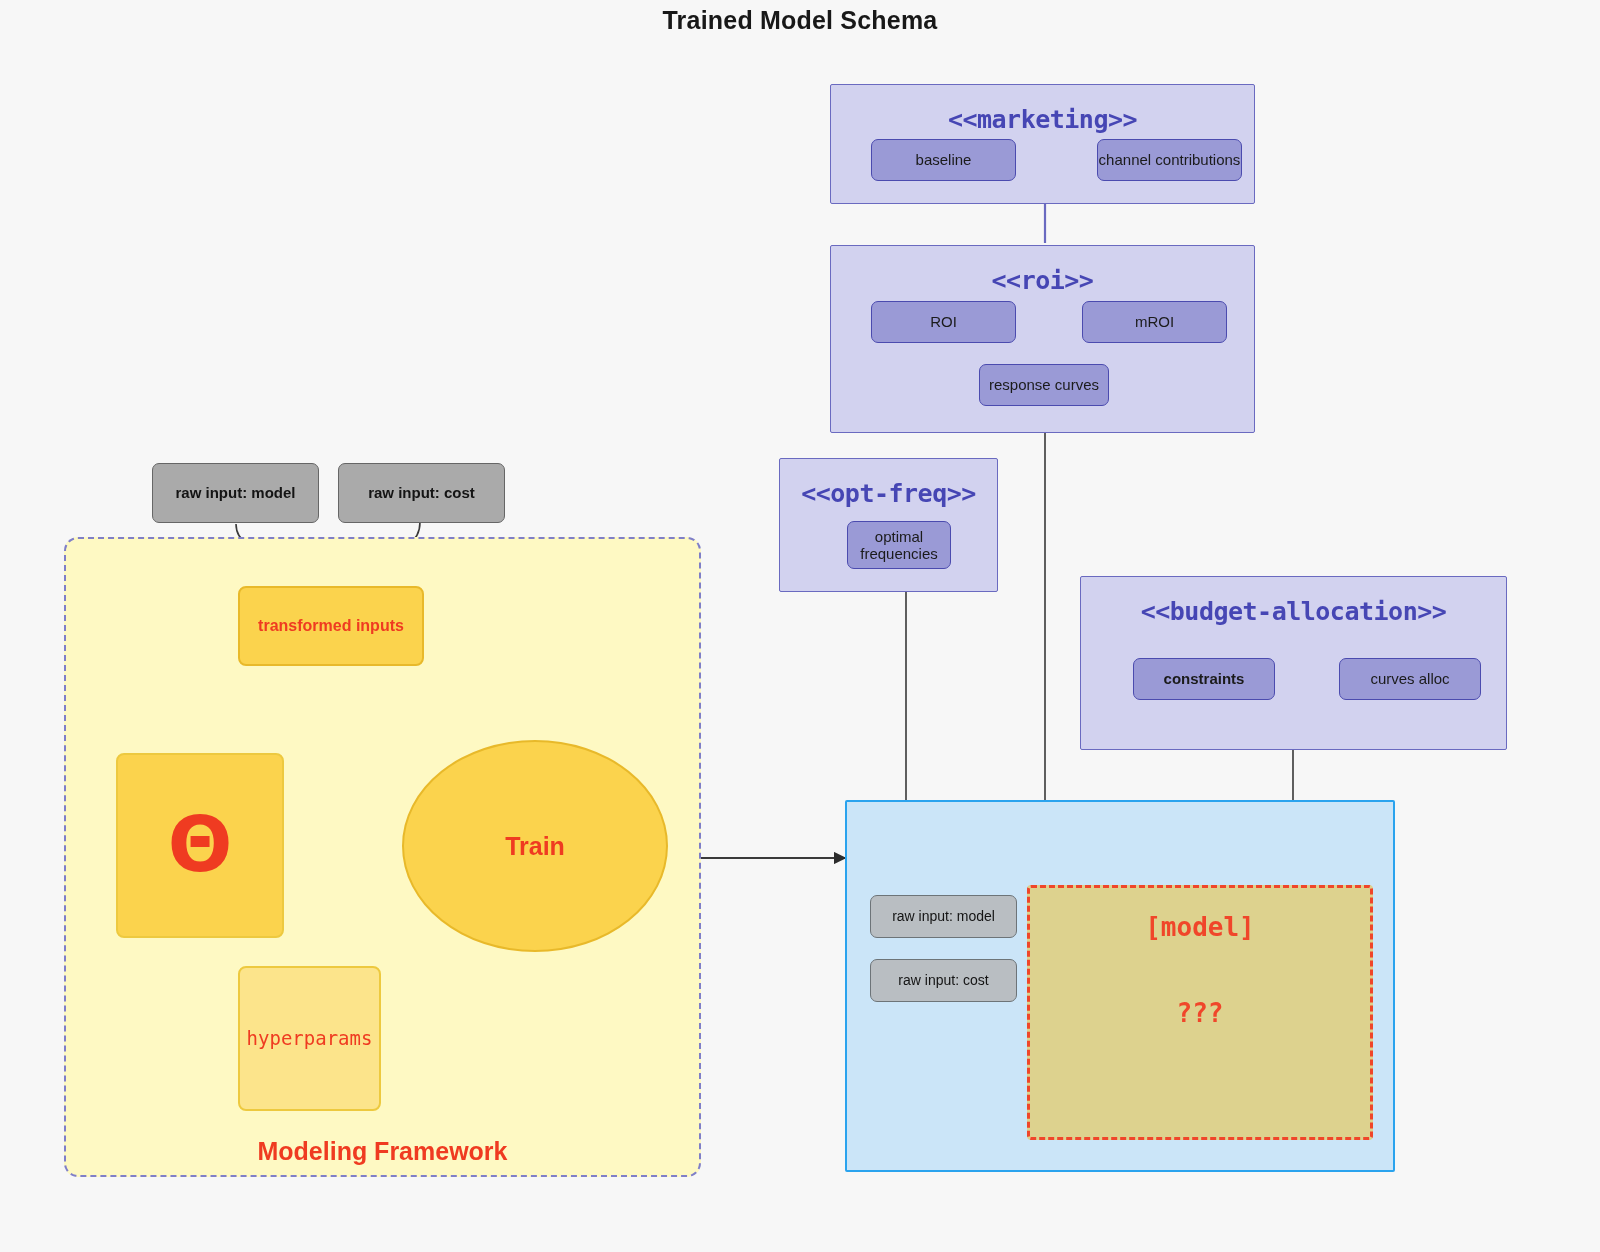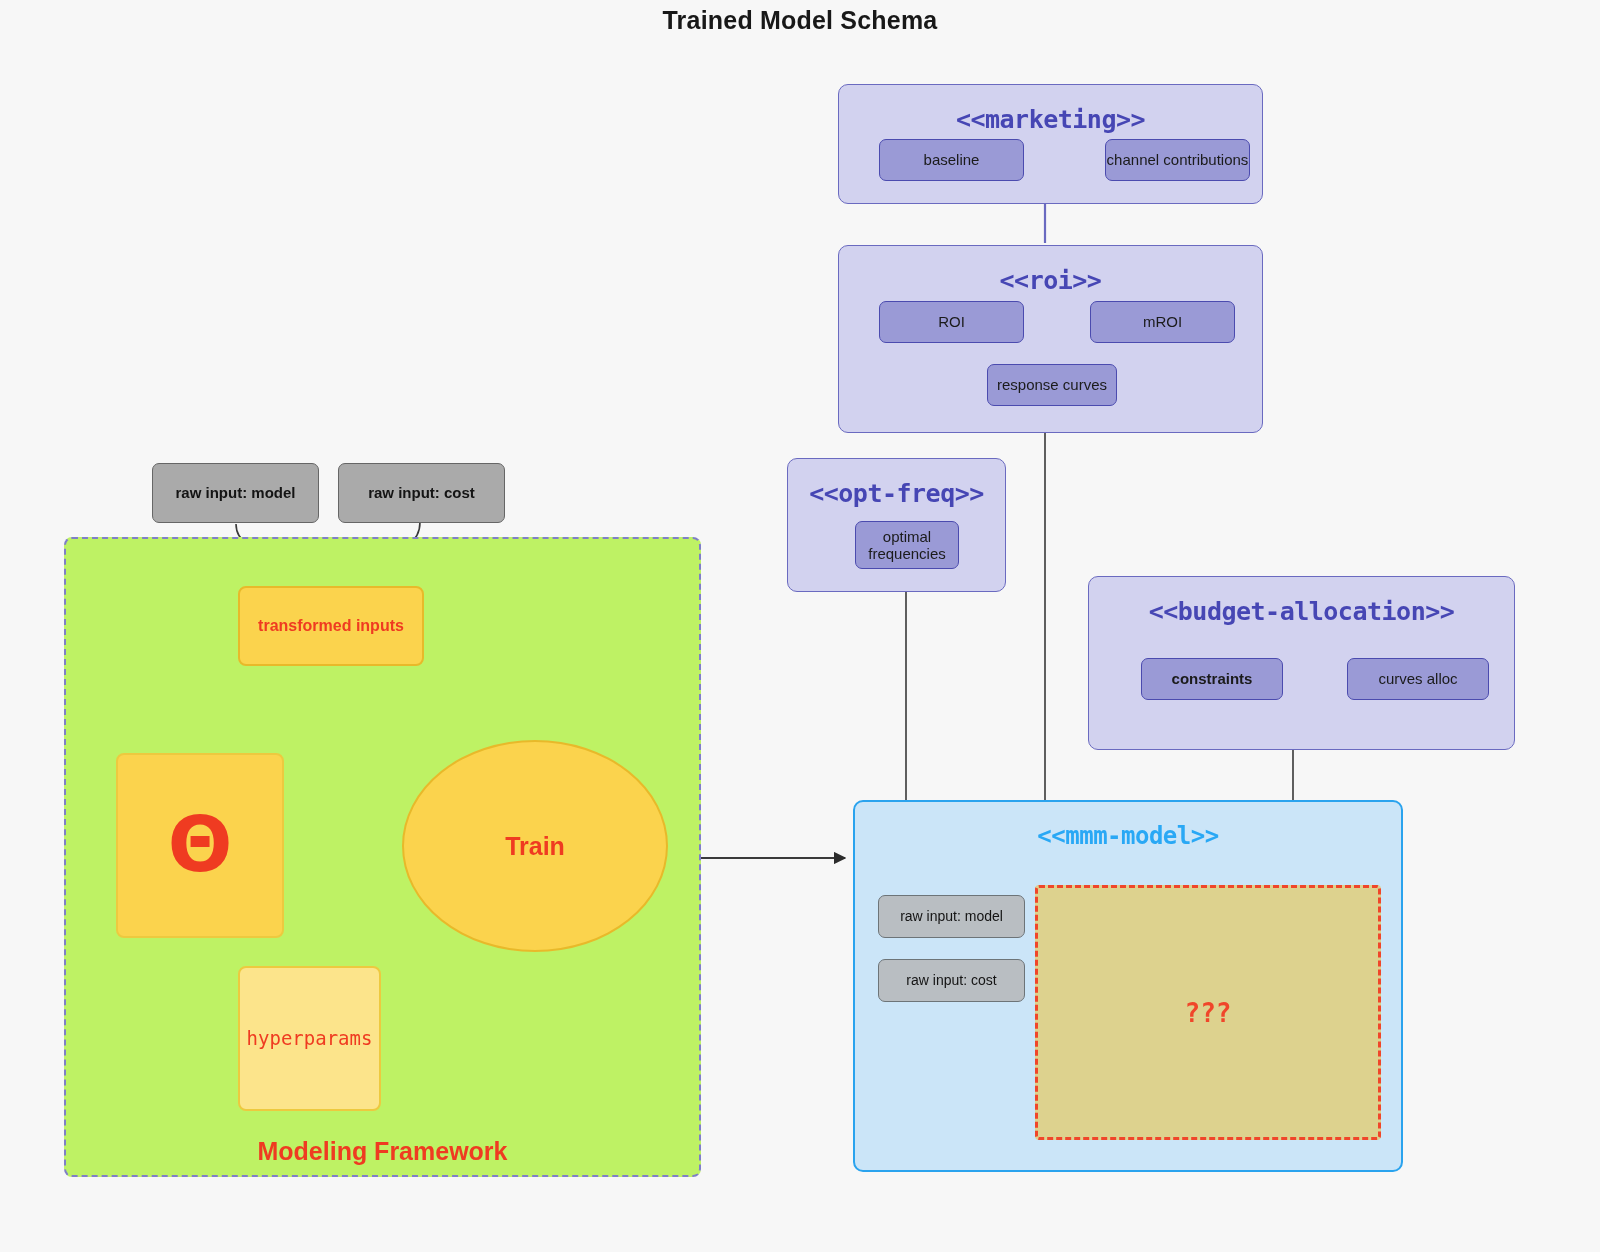--- a/index.html
+++ b/index.html
@@ -36,23 +36,22 @@
     text-align: center;
     font-size: 25px;
     font-weight: bold;
     color: #181818;
     letter-spacing: 0.2px;
   }
 
   
   .pkg {
     position: absolute;
-    border-radius: 10px;
-    box-sizing: border-box;
-    margin-left: 8px;
+    border-radius: 2px;
+    box-sizing: border-box;
   }
   .pkg-purple {
     background: #d2d2ef;
     border: 1.6px solid #6a6ac0;
   }
   .pkg-blue {
     background: #cbe5f8;
     border: 2.4px solid #2aa3ee;
   }
   .pkg-title {
@@ -134,23 +133,23 @@
     font-family: "DejaVu Sans", sans-serif;
     font-weight: bold;
     background: #fbd34d;
     border: 2px solid #edc93f;
   }
 
   
   .framework {
     position: absolute;
     box-sizing: border-box;
-    background: #bef264;
+    background: #fef9c3;
     border: 2px dashed #7f7fc8;
-    border-radius: 8px;
+    border-radius: 14px;
   }
   .framework-label {
     position: absolute;
     width: 100%;
     text-align: center;
     font-size: 25px;
     font-weight: bold;
     color: #ef3b21;
   }
 
@@ -273,30 +272,30 @@
     <div class="pkg-title">&lt;&lt;budget-allocation&gt;&gt;</div>
     <div class="card card-purple" style="left:52px; top:81px; width:142px; height:42px;font-weight:bold;">
       <span>constraints</span>
     </div>
     <div class="card card-purple" style="left:258px; top:81px; width:142px; height:42px;">
       <span>curves alloc</span>
     </div>
   </div>
 
   <div class="pkg pkg-blue" style="left:845px; top:800px; width:550px; height:372px;">
-    <div class="pkg-title">&lt;&lt;mmm-model&gt;&gt;</div>
 
     <div class="card card-gray-sm" style="left:23px; top:93px; width:147px; height:43px;">
       <span>raw input: model</span>
     </div>
     <div class="card card-gray-sm" style="left:23px; top:157px; width:147px; height:43px;">
       <span>raw input: cost</span>
     </div>
 
     <div class="model-box" style="left:180px; top:83px; width:346px; height:255px;">
+      <div class="model-label mb-1">[model]</div>
       <div class="model-label mb-2">???</div>
     </div>
   </div>
 
   <div class="framework" style="left:64px; top:537px; width:637px; height:640px;">
     <div class="framework-label" style="top:598px;">Modeling Framework</div>
   </div>
 
   <div class="card card-gray" style="left:152px; top:463px; width:167px; height:60px;">
     <span>raw input: model</span>

